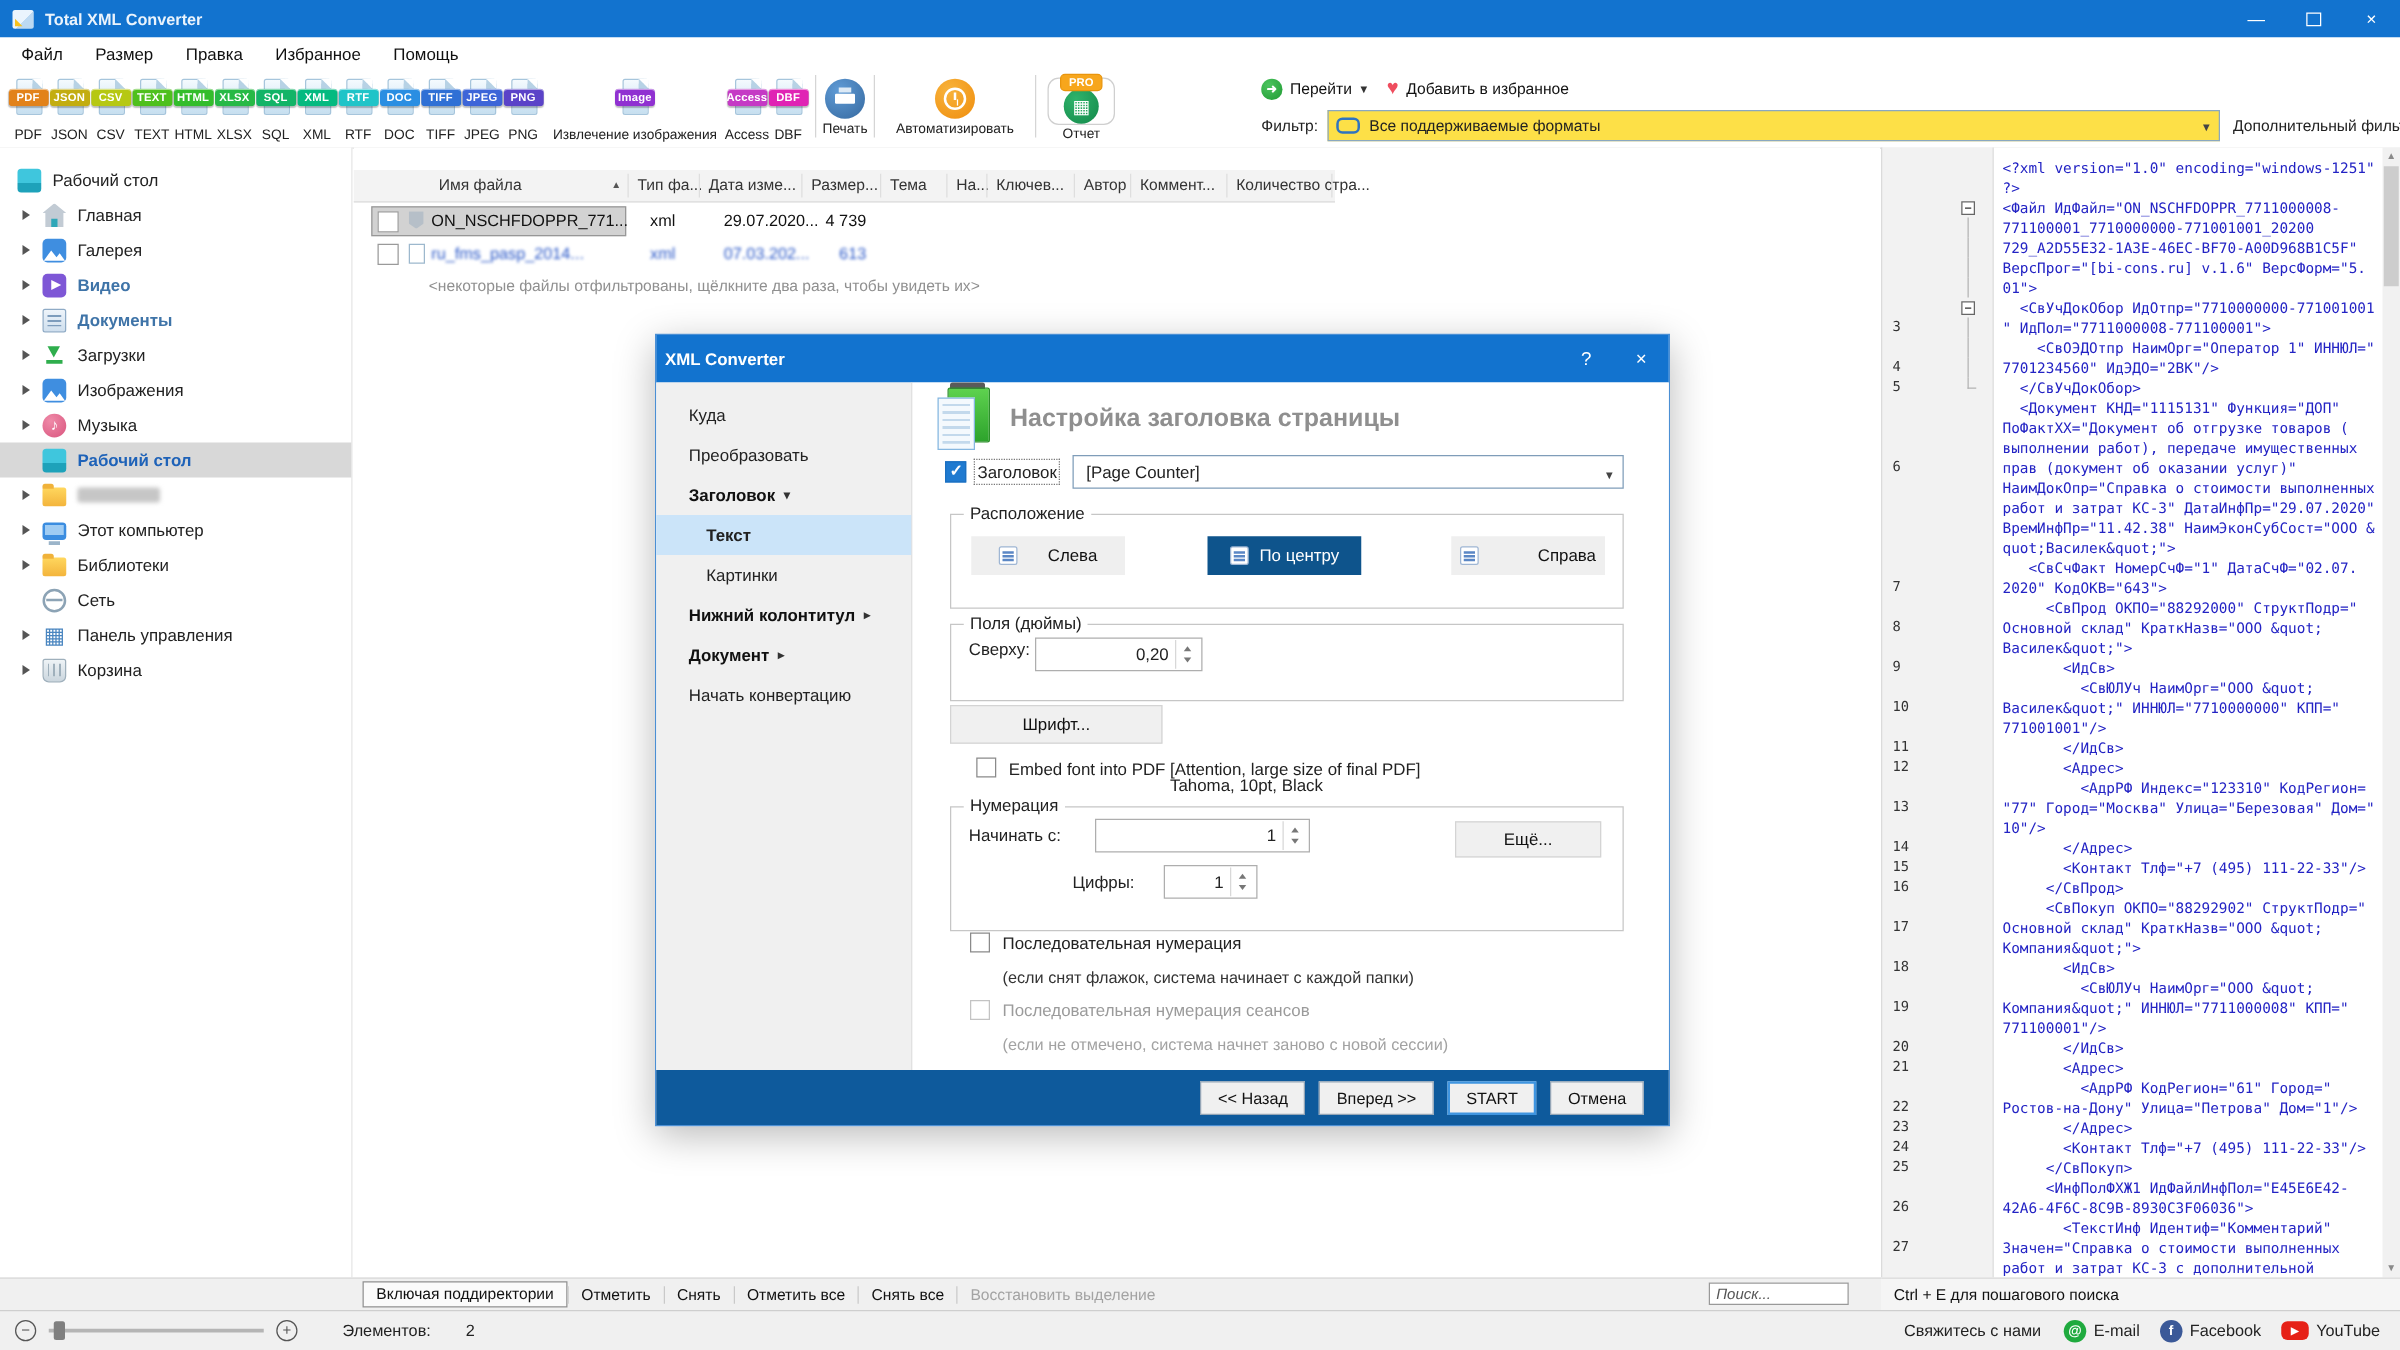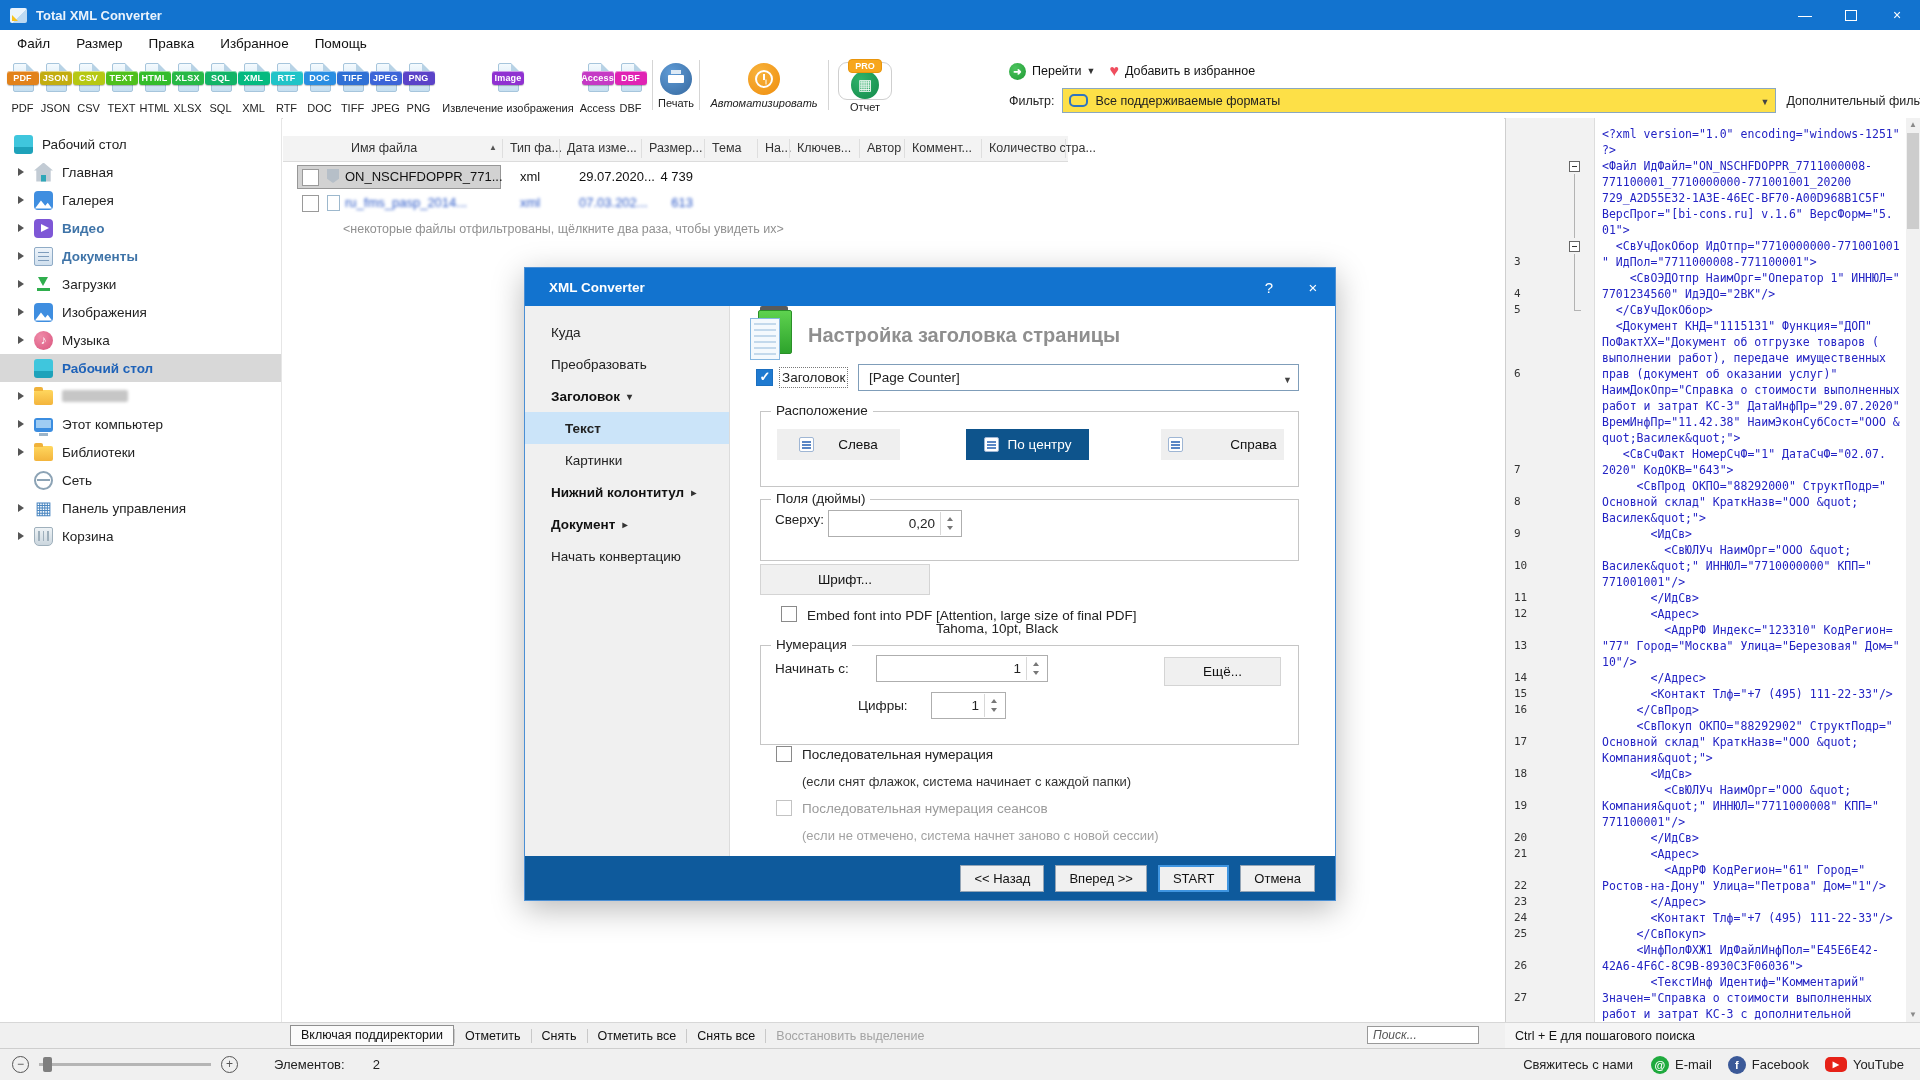--- a/index.html
+++ b/index.html
@@ -137,21 +137,21 @@
   .slider .thumb{position:absolute;left:4px;top:1px;width:9px;height:15px;background:#7f7f7f;border-radius:2px;}
   .items-label{margin-left:36px;font-size:13px;}
   .items-count{margin-left:28px;font-size:13px;}
   .contact{margin-left:auto;font-size:13px;margin-right:18px;}
   .blink{display:flex;align-items:center;margin-right:16px;font-size:13px;color:#222;}
   .blink .dot{width:18px;height:18px;border-radius:50%;color:#fff;display:flex;align-items:center;justify-content:center;font-size:11px;font-weight:bold;margin-right:6px;}
   .yt-dot{border-radius:5px !important;}
   
   .dialog{position:absolute;left:524px;top:267px;width:812px;height:634px;background:#fff;border:1px solid #4b8fd4;box-shadow:0 8px 30px rgba(0,0,0,.28);box-sizing:border-box;}
   .dlg-title{height:38px;background:#1273cf;display:flex;align-items:center;}
-  .dlg-title .t{color:#fff;font-weight:bold;font-size:13.5px;margin-left:24px;}
+  .dlg-title .t{color:#fff;font-weight:bold;font-size:13.5px;margin-left:7px;}
   .dlg-hbtn{width:44px;height:100%;display:flex;align-items:center;justify-content:center;color:#fff;font-size:15px;}
   .dlg-hbtn:first-of-type{margin-left:auto;}
   .dlg-nav{position:absolute;left:0;top:38px;width:205px;bottom:44px;background:#f0f0f0;border-right:1px solid #dcdcdc;padding-top:10px;box-sizing:border-box;}
   .dnav-item{height:32px;display:flex;align-items:center;padding-left:26px;font-size:13.5px;color:#222;}
   .dnav-item.child{padding-left:40px;}
   .dnav-item.bold{font-weight:bold;color:#111;}
   .dnav-item.selected{background:#cbe4f9;font-weight:bold;}
   .dnav-caret{margin-left:7px;font-size:10px;color:#333;}
   .dlg-body{position:absolute;left:205px;top:38px;right:0;bottom:44px;background:#fff;}
   .hdrico{position:absolute;left:18px;top:0;width:48px;height:56px;}
@@ -332,21 +332,21 @@
             <div class="fmt-chip" style="background: linear-gradient(rgb(224, 35, 180), rgb(224, 35, 180)) rgb(224, 35, 180);">DBF</div>
           </div>
           <div class="fmt-label">DBF</div>
         </div>
         <div class="tsep"></div>
         <div class="tool-group">
           <div class="tool-circle print-circle"></div>
           <div class="tool-label">Печать</div>
         </div>
         <div class="tsep"></div>
-        <div class="tool-group" style="width: 118px; font-style: italic;">
+        <div class="tool-group" style="width: 118px;">
           <div class="tool-circle clock-circle"></div>
           <div class="tool-label">Автоматизировать</div>
         </div>
         <div class="tsep"></div>
         <div class="report-wrap">
           <div class="report-frame"></div>
           <div class="pro-badge">PRO</div>
           <div class="report-circle">▦</div>
           <div class="tool-label">Отчет</div>
         </div>

